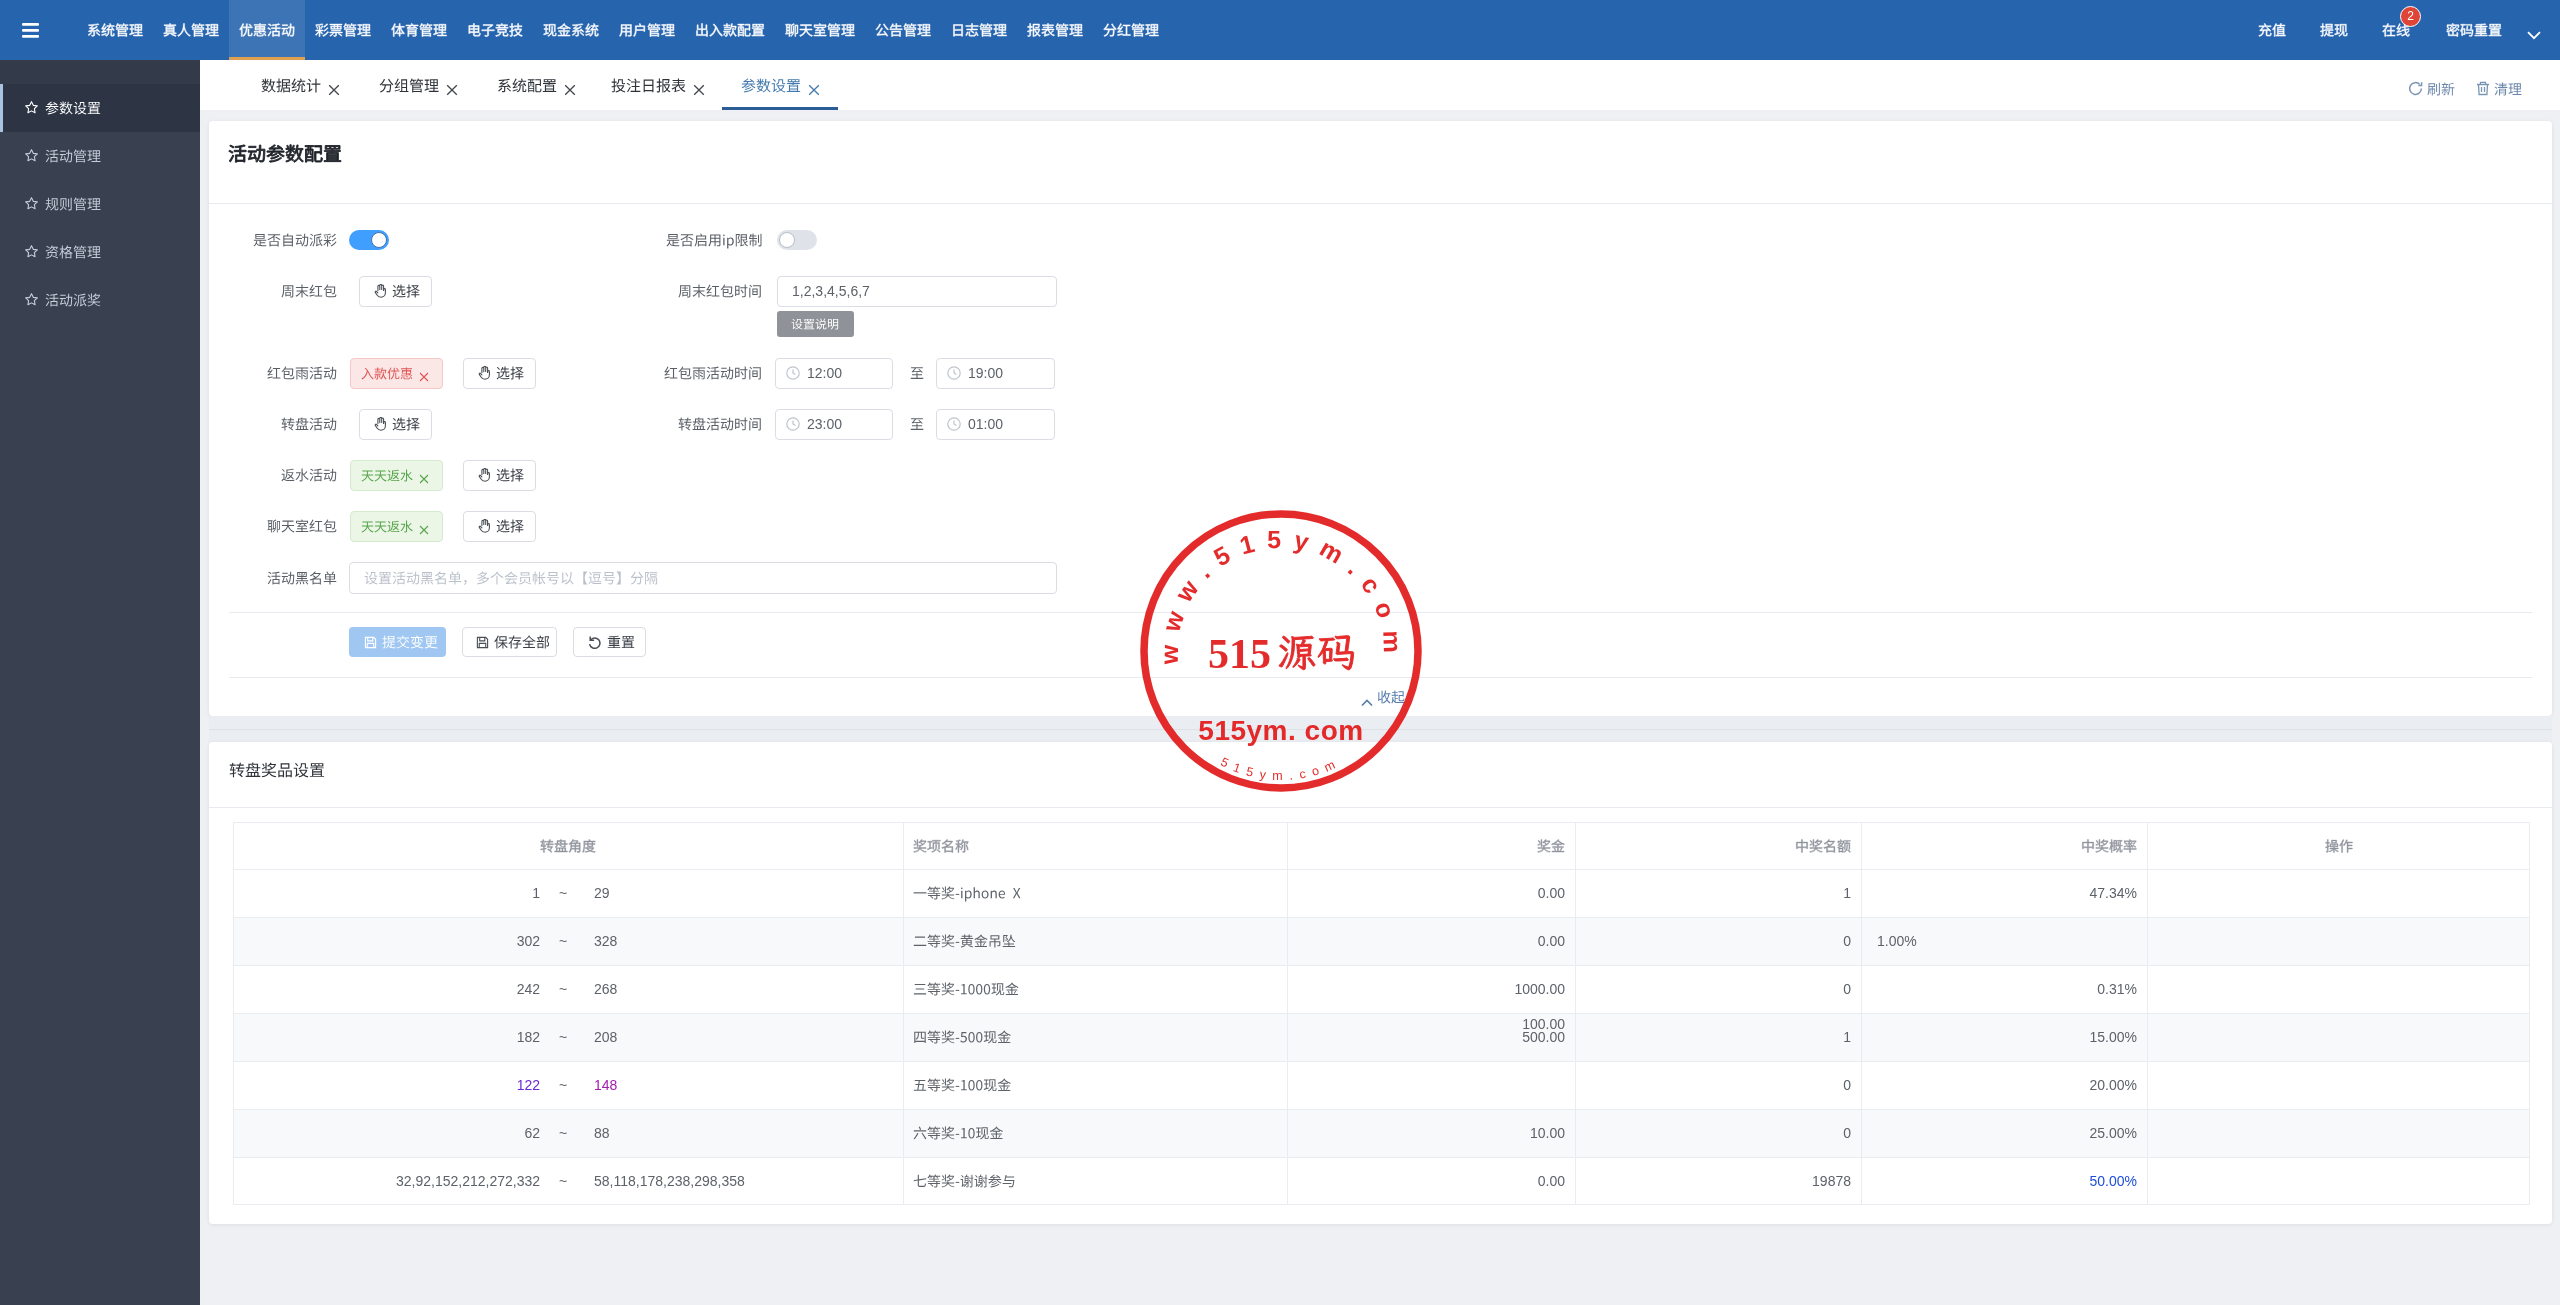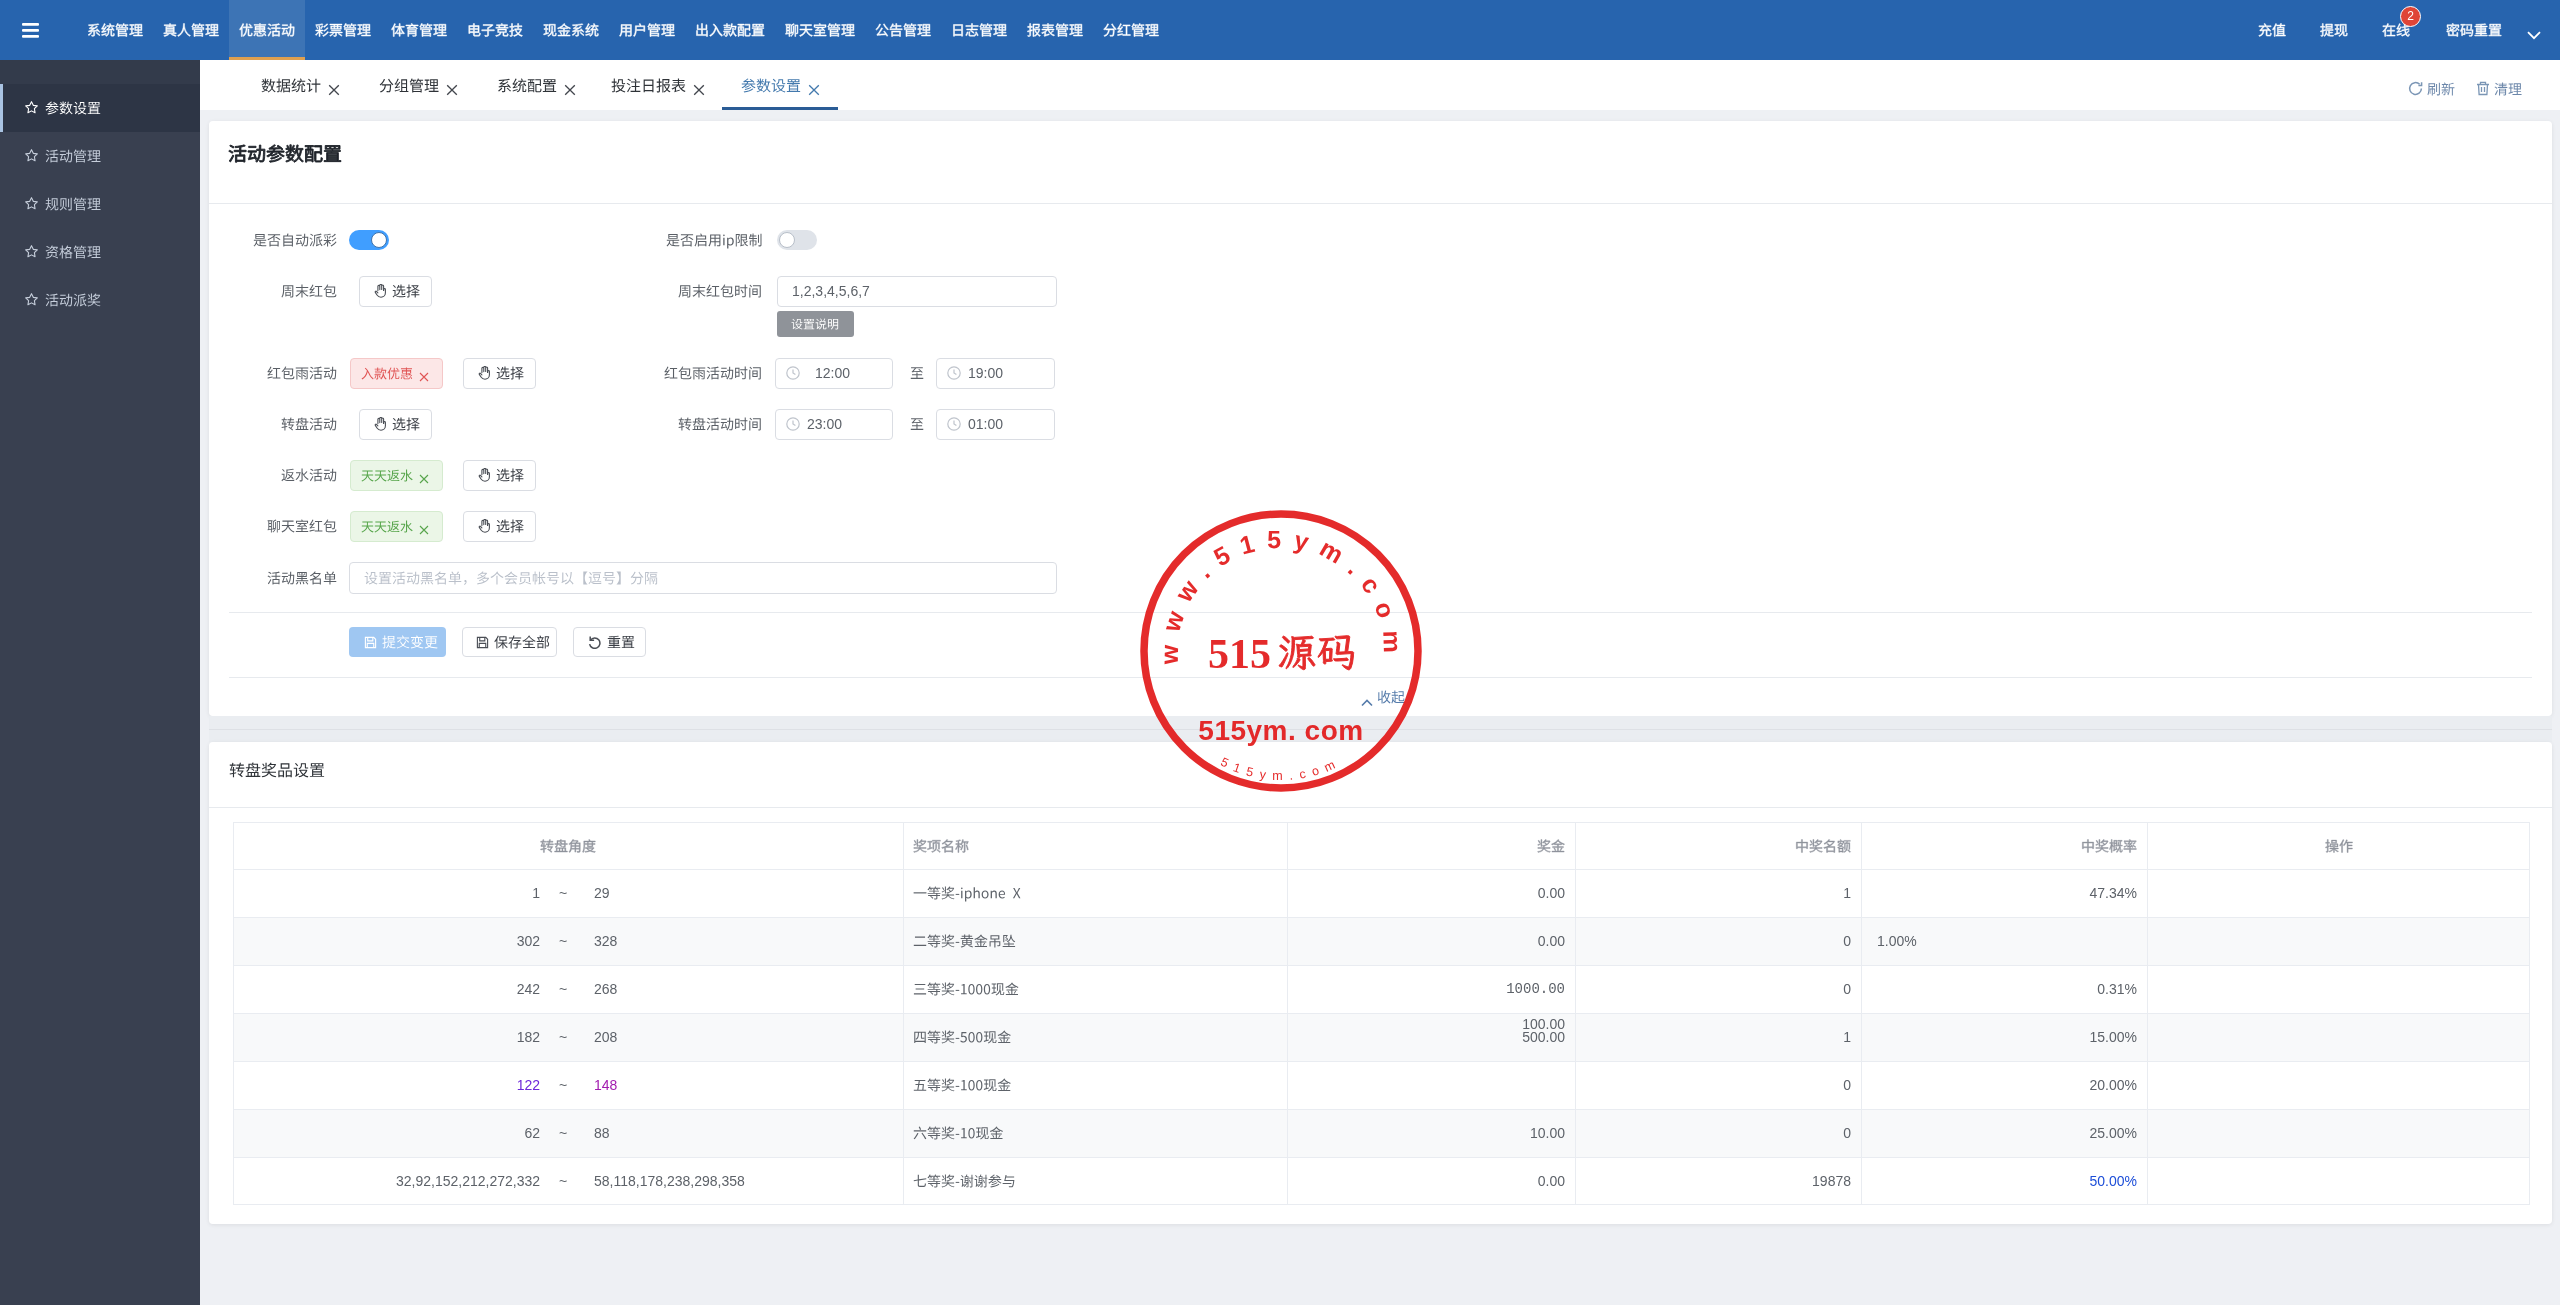--- a/index.html
+++ b/index.html
@@ -405,21 +405,21 @@
       <use href="#g9" x="1000"></use>
       <use href="#g76" x="1250"></use>
       <use href="#g77" x="1500"></use>
     </svg>
   </div>
 <div style="position:absolute;left:775px;top:358px;width:118px;height:31px;background:#fff;border:1px solid #dadde3;border-radius:4px;"></div>
 <div style="position:absolute;left:786px;top:366px;width:14px;height:14px;"><svg width="14" height="14" viewBox="0 0 14 14" fill="none" stroke="#bfc4cc" stroke-width="1.2">
       <circle cx="7" cy="7" r="6.2"></circle>
       <path d="M7 3.6V7l2.4 1.6"></path>
     </svg></div>
-<div style="position:absolute;left:807px;top:358px;width:84px;height:31px;font-size:14px;color:#5d6269;line-height:30px;margin-left:8px;">12:00</div>
+<div style="position:absolute;left:807px;top:358px;width:84px;height:31px;font-size:14px;color:#5d6269;line-height:30px;">12:00</div>
 <div style="position:absolute;left:910px;top:366px;">
     <svg style="color:#5d6269;width:14.0px;height:14px;overflow:visible;display:block" viewBox="0 -220 250 250" fill="currentColor">
       <use href="#g81" x="0"></use>
     </svg>
   </div>
 <div style="position:absolute;left:936px;top:358px;width:119px;height:31px;background:#fff;border:1px solid #dadde3;border-radius:4px;"></div>
 <div style="position:absolute;left:947px;top:366px;width:14px;height:14px;"><svg width="14" height="14" viewBox="0 0 14 14" fill="none" stroke="#bfc4cc" stroke-width="1.2">
       <circle cx="7" cy="7" r="6.2"></circle>
       <path d="M7 3.6V7l2.4 1.6"></path>
     </svg></div>
@@ -739,21 +739,21 @@
       <use href="#g54" x="500"></use>
       <use href="#g123" x="750"></use>
       <use href="#g134" x="837"></use>
       <use href="#g135" x="976"></use>
       <use href="#g135" x="1114"></use>
       <use href="#g135" x="1253"></use>
       <use href="#g18" x="1392"></use>
       <use href="#g19" x="1642"></use>
     </svg>
   </div>
-<div style="position:absolute;left:1305px;top:979px;width:260px;height:20px;font-size:14px;color:#5d6269;text-align:right;line-height:20px;font-family:Liberation Mono, monospace;">1000.00</div>
+<div style="position:absolute;left:1305px;top:979px;width:260px;height:20px;font-size:14px;color:#5d6269;text-align:right;line-height:20px;">1000.00</div>
 <div style="position:absolute;left:1591px;top:979px;width:260px;height:20px;font-size:14px;color:#5d6269;text-align:right;line-height:20px;">0</div>
 <div style="position:absolute;left:1877px;top:979px;width:260px;height:20px;font-size:14px;color:#5d6269;text-align:right;line-height:20px;">0.31%</div>
 <div style="position:absolute;left:280px;top:1027px;width:260px;height:20px;font-size:14px;color:#5d6269;text-align:right;line-height:20px;">182</div>
 <div style="position:absolute;left:548px;top:1027px;width:30px;height:20px;font-size:14px;color:#5d6269;text-align:center;line-height:20px;">~</div>
 <div style="position:absolute;left:594px;top:1027px;width:260px;height:20px;font-size:14px;color:#5d6269;line-height:20px;">208</div>
 <div style="position:absolute;left:913px;top:1030px;">
     <svg style="color:#5d6269;width:98.2px;height:14px;overflow:visible;display:block" viewBox="0 -220 1753 250" fill="currentColor">
       <use href="#g136" x="0"></use>
       <use href="#g122" x="250"></use>
       <use href="#g54" x="500"></use>

